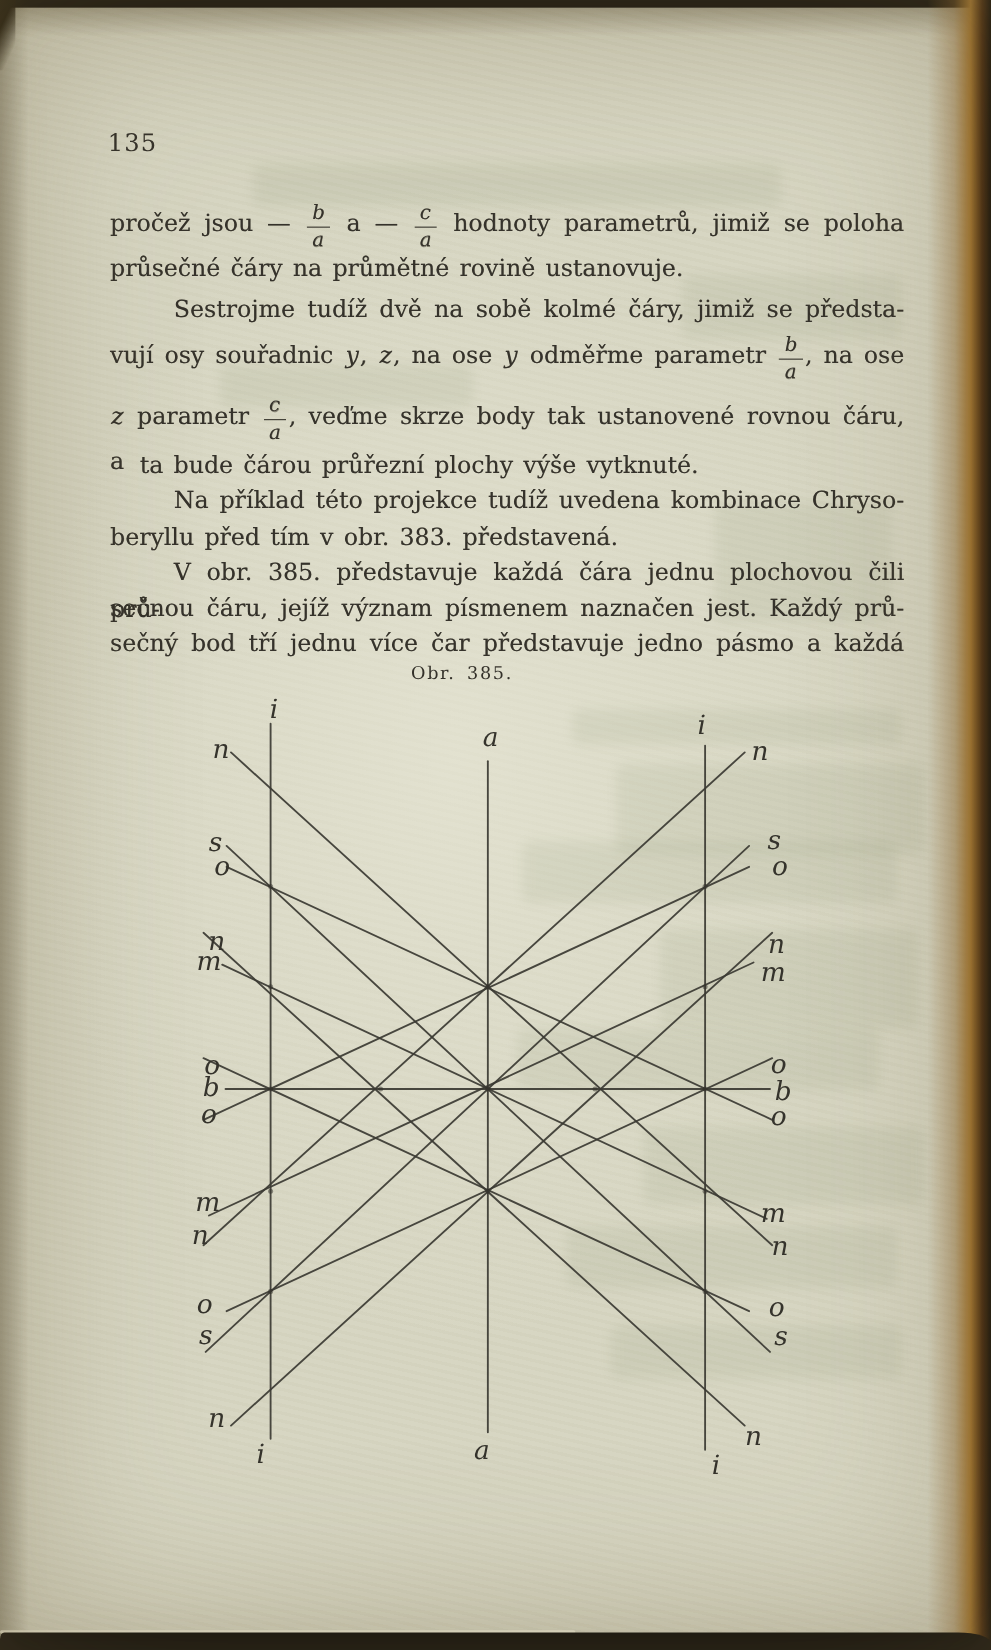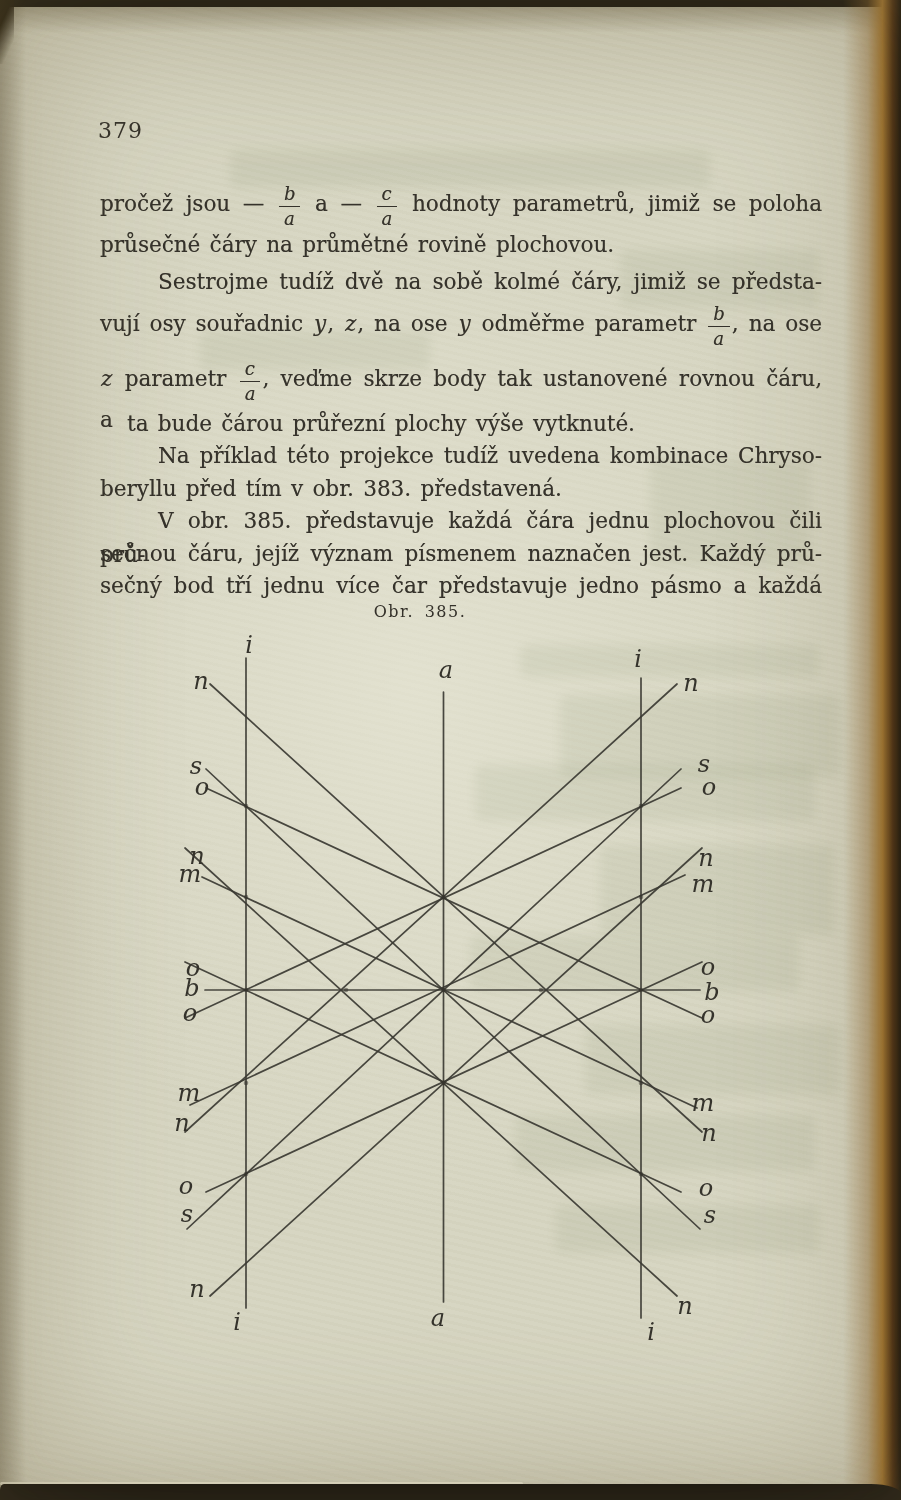--- a/index.html
+++ b/index.html
@@ -65,25 +65,25 @@
   <div class="ghost" style="left:650px;top:458px;width:160px;height:108px"></div>
   <div class="ghost" style="left:520px;top:645px;width:300px;height:32px"></div>
   <div class="ghost" style="left:560px;top:695px;width:280px;height:82px"></div>
   <div class="ghost" style="left:475px;top:765px;width:340px;height:56px"></div>
   <div class="ghost" style="left:600px;top:845px;width:235px;height:90px"></div>
   <div class="ghost" style="left:470px;top:935px;width:330px;height:56px"></div>
   <div class="ghost" style="left:585px;top:1025px;width:255px;height:70px"></div>
   <div class="ghost" style="left:515px;top:1115px;width:300px;height:56px"></div>
   <div class="ghost" style="left:555px;top:1205px;width:265px;height:48px"></div>
 
-  <div class="pagenum">379</div>
+  <div class="pagenum">135</div>
 
   <div class="tblock">
       <div class="tline just" style="top: 185px;">pročež jsou — <span class="frac"><span class="fn">b</span><span class="fd">a</span></span> a — <span class="frac"><span class="fn">c</span><span class="fd">a</span></span> hodnoty parametrů, jimiž se poloha</div>
-      <div class="tline" style="top: 228px;">průsečné čáry na průmětné rovině plochovou.</div>
+      <div class="tline" style="top: 228px;">průsečné čáry na průmětné rovině ustanovuje.</div>
       <div class="tline just ind" style="top: 265px;">Sestrojme tudíž dvě na sobě kolmé čáry, jimiž se předsta-</div>
       <div class="tline just" style="top: 305px;">vují osy souřadnic <i>y</i>, <i>z</i>, na ose <i>y</i> odměřme parametr <span class="frac"><span class="fn">b</span><span class="fd">a</span></span>, na ose</div>
       <div class="tline just" style="top: 360px;"><i>z</i> parametr <span class="frac"><span class="fn">c</span><span class="fd">a</span></span>, veďme skrze body tak ustanovené rovnou čáru, a</div>
       <div class="tline" style="top: 407px; margin-left: 27px;">ta bude čárou průřezní plochy výše vytknuté.</div>
       <div class="tline just ind" style="top: 439px;">Na příklad této projekce tudíž uvedena kombinace Chryso-</div>
       <div class="tline" style="top: 472px;">beryllu před tím v obr. 383. představená.</div>
       <div class="tline just ind" style="top: 504px;">V obr. 385. představuje každá čára jednu plochovou čili prů-</div>
       <div class="tline just" style="top: 537px;">sečnou čáru, jejíž význam písmenem naznačen jest.  Každý prů-</div>
       <div class="tline just" style="top: 569px;">sečný bod tří jednu více čar představuje jedno pásmo a každá</div>
     </div>

